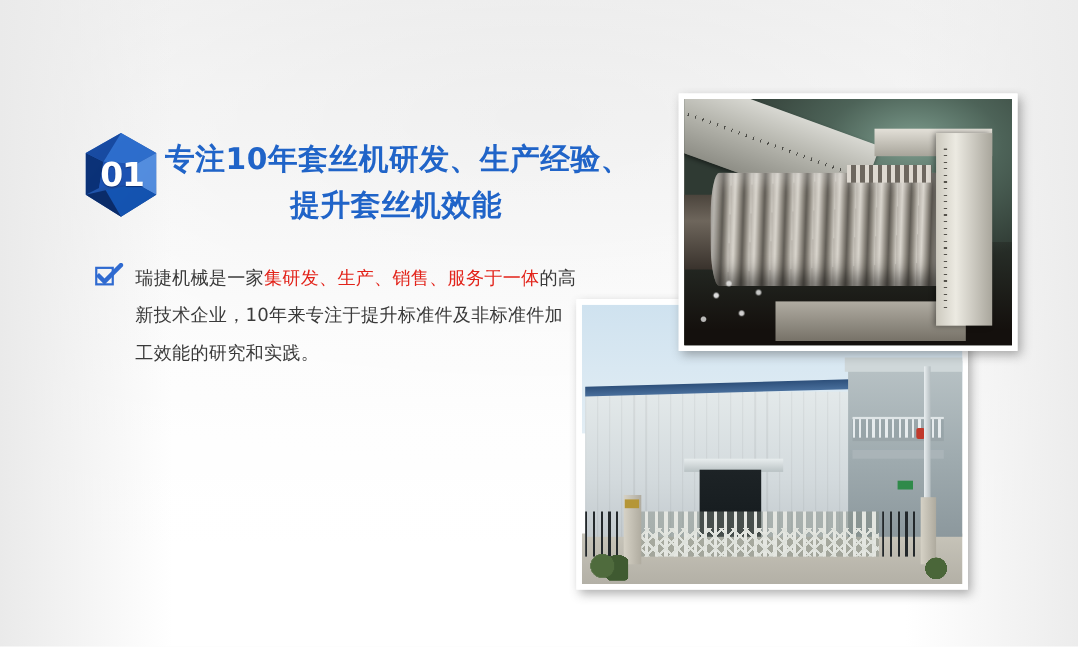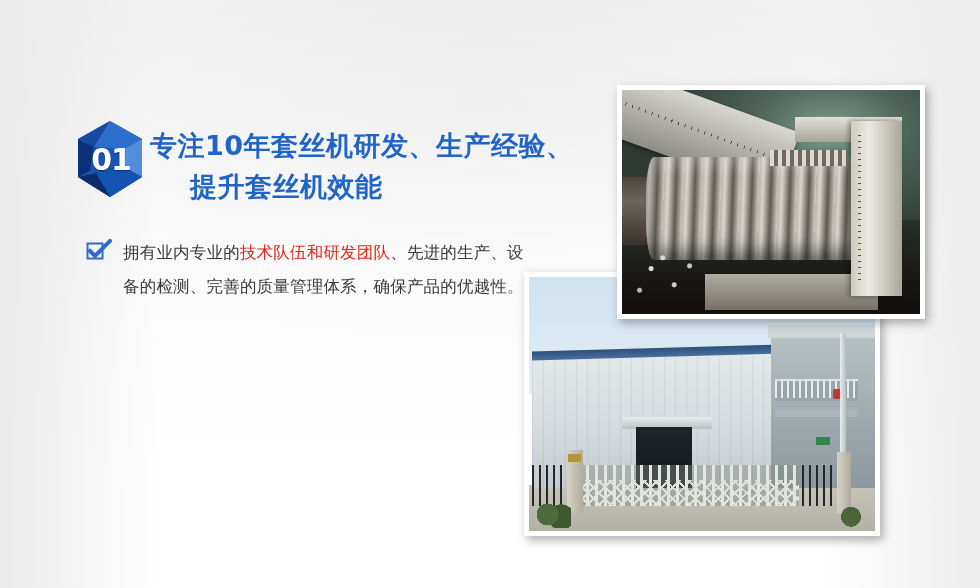--- a/index.html
+++ b/index.html
@@ -36,20 +36,21 @@
     font-family:"DejaVu Sans",sans-serif;
     padding-left:1px;
   }
 
   .title{
     position:absolute;left:150px;top:125px;width:380px;
     font-size:27px;line-height:41px;font-weight:bold;
     color:#2064c8;letter-spacing:.5px;
     font-family:"DejaVu Sans","Liberation Sans",sans-serif;
     white-space:nowrap;
+    text-align:center;
   }
   .title .l2{display:block;margin-left:40px;}
 
   .bullets{position:absolute;left:86px;top:236px;width:440px;}
   .bullet{position:relative;padding-left:37px;margin-bottom:22px;}
   .chk{position:absolute;left:0;top:3px;width:26px;height:24px;}
   .chk svg{display:block;}
   .btext{
     font-size:16.5px;line-height:34px;color:#3a3a3a;
     font-family:"DejaVu Sans","Liberation Sans",sans-serif;
@@ -206,32 +207,32 @@
       <div class="num">01</div>
     </div>
 
     <div class="title">
       <span class="l1">专注10年套丝机研发、生产经验、</span>
       <span class="l2">提升套丝机效能</span>
     </div>
 
     <div class="bullets">
 
-
       <div class="bullet">
         <span class="chk">
           <svg width="26" height="24" viewBox="0 0 26 24">
             <rect x="1.5" y="4.5" width="15" height="15" fill="none" stroke="#2f6ad0" stroke-width="2"></rect>
             <path d="M4 12 L9 17 L24 2" fill="none" stroke="#2f6ad0" stroke-width="4" stroke-linecap="square"></path>
           </svg>
         </span>
         <div class="btext">
-          <span>拥有业内专业的</span><span class="hl">技术队伍和研发团队</span><span>、先进的生产、设备的检测、完善的质量管理体系，确保产品的优越性。</span>
+          <span>瑞捷机械是一家</span><span class="hl">集研发、生产、销售、服务于一体</span><span>的高新技术企业，10年来专注于提升标准件及非标准件加工效能的研究和实践。</span>
         </div>
       </div>
+
 
     </div>
   </div>
 
   <div class="photo" id="photo-factory">
     <div class="canvasimg">
       <div class="fac-sky"></div>
       <div class="fac-ground"></div>
       <div class="fac-wall"></div>
       <div class="fac-roofline"></div>

